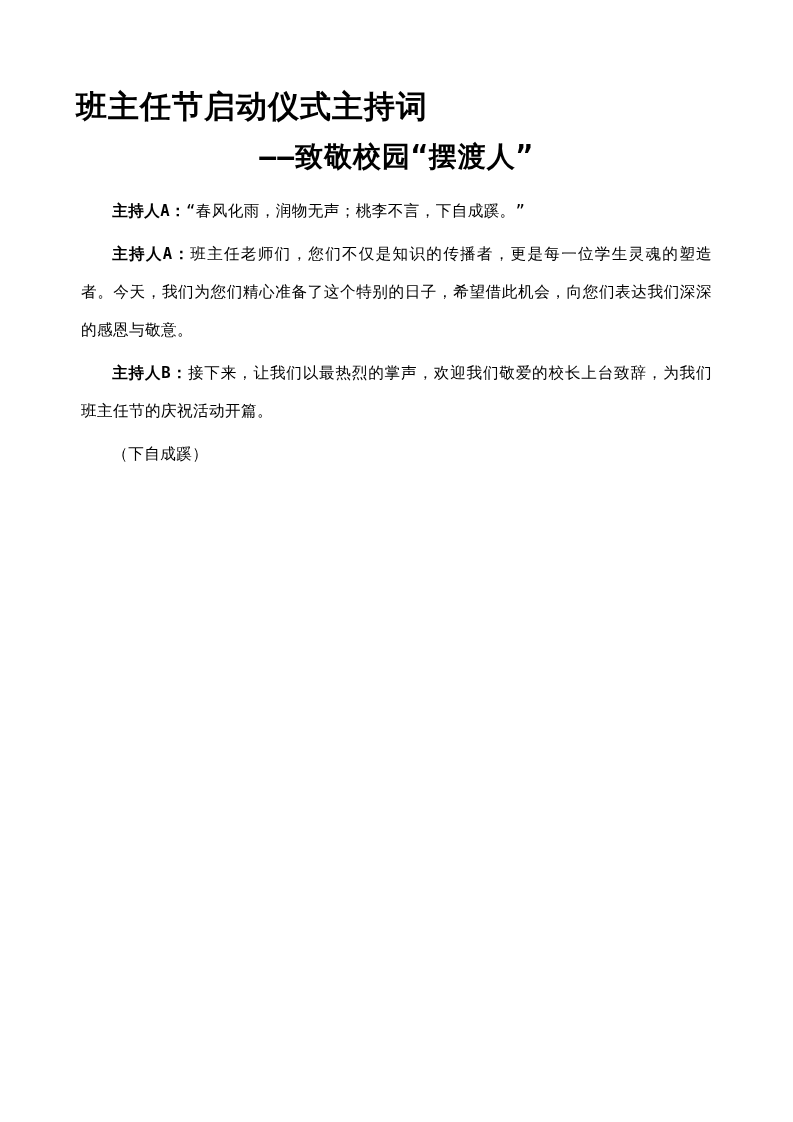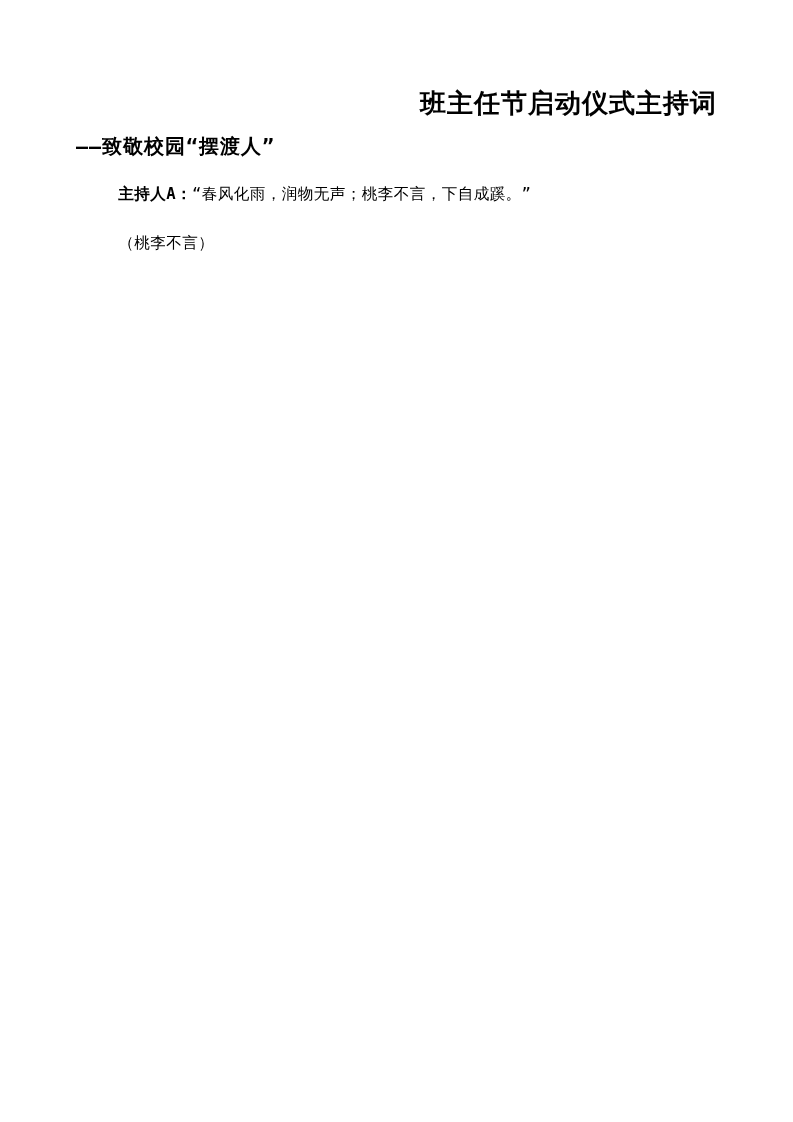--- a/index.html
+++ b/index.html
@@ -18,42 +18,42 @@
     position: relative;
     width: 793px;
     height: 1122px;
     box-sizing: border-box;
     padding: 88px 76px 60px 76px;
     background: #ffffff;
   }
   .doc-title {
     font-family: "DejaVu Sans", "Liberation Sans", sans-serif;
     font-weight: bold;
-    font-size: 26px;
-    text-align: right;
+    font-size: 31px;
+    text-align: left;
     letter-spacing: 1px;
     margin: 0 0 14px 0;
     line-height: 1.2;
   }
   .doc-subtitle {
     font-family: "DejaVu Sans Mono", "Liberation Mono", monospace;
     font-weight: bold;
-    font-size: 20px;
-    text-align: left;
+    font-size: 28px;
+    text-align: center;
     margin: 0 0 16px 0;
     line-height: 1.3;
     letter-spacing: 1px;
   }
   .para {
     font-family: "DejaVu Sans Mono", "Liberation Mono", monospace;
     font-size: 15.6px;
     line-height: 38px;
     text-align: justify;
     text-justify: inter-ideograph;
-    margin: 11px;
+    margin: 5px;
     letter-spacing: 0.4px;
   }
   .para.indent {
     text-indent: 2em;
   }
   .speaker {
     font-weight: bold;
   }
 </style>
 </head>
@@ -61,17 +61,19 @@
 
 <div class="page">
 
   <h1 class="doc-title">班主任节启动仪式主持词</h1>
   <div class="doc-subtitle">——致敬校园“摆渡人”</div>
 
   <p class="para indent"><span class="speaker">主持人A：</span><span>“春风化雨，润物无声；桃李不言，下自成蹊。”</span></p>
 
 
 
+  <p class="para indent"><span class="speaker">主持人A：</span><span>班主任老师们，您们不仅是知识的传播者，更是每一位学生灵魂的塑造者。今天，我们为您们精心准备了这个特别的日子，希望借此机会，向您们表达我们深深的感恩与敬意。</span></p>
 
+  <p class="para indent"><span class="speaker">主持人B：</span><span>接下来，让我们以最热烈的掌声，欢迎我们敬爱的校长上台致辞，为我们班主任节的庆祝活动开篇。</span></p>
 
-  <p class="para indent"><span>（桃李不言）</span></p>
+  <p class="para indent"><span>（下自成蹊）</span></p>
 
 </div>
 
 </body></html>

